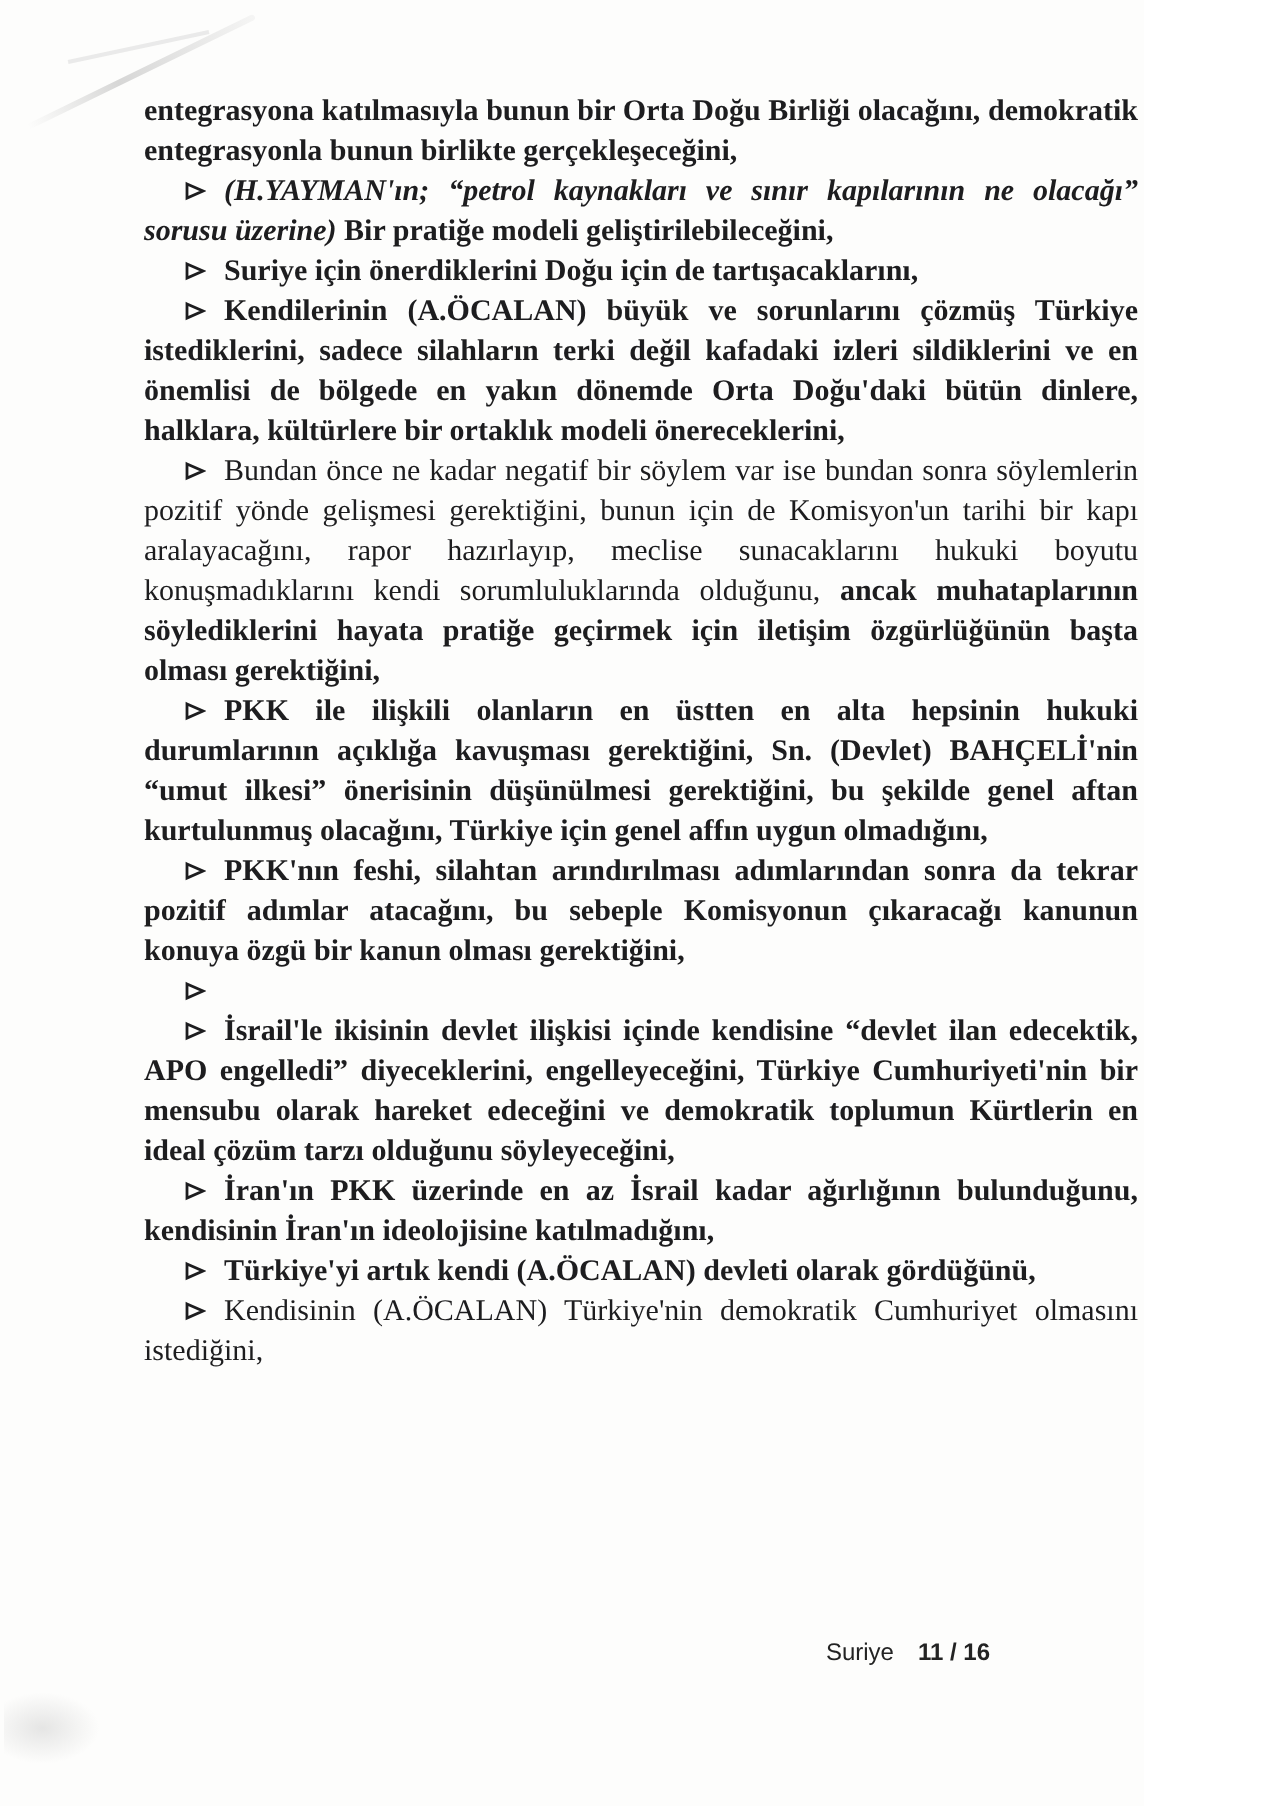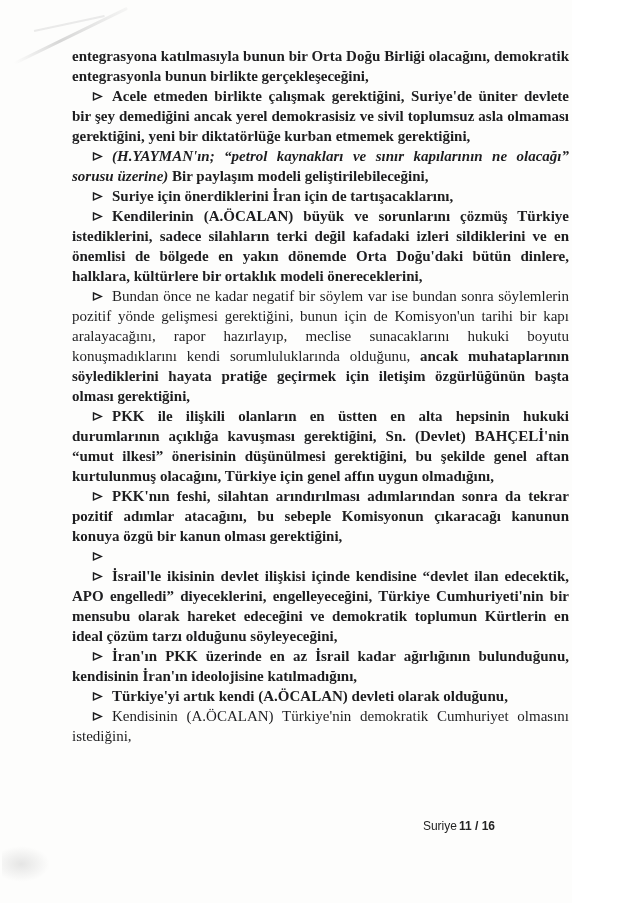--- a/index.html
+++ b/index.html
@@ -48,41 +48,38 @@
   .seg.bold-italic { font-weight: 700; font-style: italic; }
   .seg.regular { font-weight: 400; }
   .bullet-icon { margin-right: 9px; vertical-align: -1px; }
   .footer {
     position: absolute; top: 819px; right: 77px;
     font-family: "Liberation Sans", sans-serif;
     font-size: 12px;
     color: #232323;
     white-space: nowrap;
   }
-  .footer .num { font-weight: 700; margin-left: 2px; }
+  .footer .num { font-weight: 700; margin-left: 12px; }
 </style>
 </head>
 <body>
 
 <div class="page">
   <div class="artifact-swoosh"></div>
   <div class="artifact-swoosh2"></div>
   <div class="artifact-smudge"></div>
 
   <div class="content">
       <p class="para"><span class="seg bold">entegrasyona katılmasıyla bunun bir Orta Doğu Birliği olacağını, demokratik entegrasyonla bunun birlikte gerçekleşeceğini,</span></p>
       <p class="para has-bullet"><svg width="11" height="11" viewBox="0 0 11 11" class="bullet-icon" aria-label="➢">
           <path d="M1.5 2 L9.5 5.5 L1.5 9 Z" fill="none" stroke="#1d1d1f" stroke-width="1.4"></path>
-        </svg><span class="seg bold">Acele etmeden birlikte çalışmak gerektiğini, Suriye'de üniter devlete bir şey demediğini ancak yerel demokrasisiz ve sivil toplumsuz asla olmaması gerektiğini, yeni bir diktatörlüğe kurban etmemek gerektiğini,</span></p>
+        </svg><span class="seg bold-italic">(H.YAYMAN'ın; “petrol kaynakları ve sınır kapılarının ne olacağı” sorusu üzerine)</span><span class="seg bold"> Bir pratiğe modeli geliştirilebileceğini,</span></p>
       <p class="para has-bullet"><svg width="11" height="11" viewBox="0 0 11 11" class="bullet-icon" aria-label="➢">
           <path d="M1.5 2 L9.5 5.5 L1.5 9 Z" fill="none" stroke="#1d1d1f" stroke-width="1.4"></path>
-        </svg><span class="seg bold-italic">(H.YAYMAN'ın; “petrol kaynakları ve sınır kapılarının ne olacağı” sorusu üzerine)</span><span class="seg bold"> Bir paylaşım modeli geliştirilebileceğini,</span></p>
-      <p class="para has-bullet"><svg width="11" height="11" viewBox="0 0 11 11" class="bullet-icon" aria-label="➢">
-          <path d="M1.5 2 L9.5 5.5 L1.5 9 Z" fill="none" stroke="#1d1d1f" stroke-width="1.4"></path>
-        </svg><span class="seg bold">Suriye için önerdiklerini İran için de tartışacaklarını,</span></p>
+        </svg><span class="seg bold">Suriye için önerdiklerini Doğu için de tartışacaklarını,</span></p>
       <p class="para has-bullet"><svg width="11" height="11" viewBox="0 0 11 11" class="bullet-icon" aria-label="➢">
           <path d="M1.5 2 L9.5 5.5 L1.5 9 Z" fill="none" stroke="#1d1d1f" stroke-width="1.4"></path>
         </svg><span class="seg bold">Kendilerinin (A.ÖCALAN) büyük ve sorunlarını çözmüş Türkiye istediklerini, sadece silahların terki değil kafadaki izleri sildiklerini ve en önemlisi de bölgede en yakın dönemde Orta Doğu'daki bütün dinlere, halklara, kültürlere bir ortaklık modeli önereceklerini,</span></p>
       <p class="para has-bullet"><svg width="11" height="11" viewBox="0 0 11 11" class="bullet-icon" aria-label="➢">
           <path d="M1.5 2 L9.5 5.5 L1.5 9 Z" fill="none" stroke="#1d1d1f" stroke-width="1.4"></path>
         </svg><span class="seg regular">Bundan önce ne kadar negatif bir söylem var ise bundan sonra söylemlerin pozitif yönde gelişmesi gerektiğini, bunun için de Komisyon'un tarihi bir kapı aralayacağını, rapor hazırlayıp, meclise sunacaklarını hukuki boyutu konuşmadıklarını kendi sorumluluklarında olduğunu, </span><span class="seg bold">ancak muhataplarının söylediklerini hayata pratiğe geçirmek için iletişim özgürlüğünün başta olması gerektiğini,</span></p>
       <p class="para has-bullet"><svg width="11" height="11" viewBox="0 0 11 11" class="bullet-icon" aria-label="➢">
           <path d="M1.5 2 L9.5 5.5 L1.5 9 Z" fill="none" stroke="#1d1d1f" stroke-width="1.4"></path>
         </svg><span class="seg bold">PKK ile ilişkili olanların en üstten en alta hepsinin hukuki durumlarının açıklığa kavuşması gerektiğini, Sn. (Devlet) BAHÇELİ'nin “umut ilkesi” önerisinin düşünülmesi gerektiğini, bu şekilde genel aftan kurtulunmuş olacağını, Türkiye için genel affın uygun olmadığını,</span></p>
       <p class="para has-bullet"><svg width="11" height="11" viewBox="0 0 11 11" class="bullet-icon" aria-label="➢">
@@ -92,21 +89,21 @@
           <path d="M1.5 2 L9.5 5.5 L1.5 9 Z" fill="none" stroke="#1d1d1f" stroke-width="1.4"></path>
         </svg></p>
       <p class="para has-bullet"><svg width="11" height="11" viewBox="0 0 11 11" class="bullet-icon" aria-label="➢">
           <path d="M1.5 2 L9.5 5.5 L1.5 9 Z" fill="none" stroke="#1d1d1f" stroke-width="1.4"></path>
         </svg><span class="seg bold">İsrail'le ikisinin devlet ilişkisi içinde kendisine “devlet ilan edecektik, APO engelledi” diyeceklerini, engelleyeceğini, Türkiye Cumhuriyeti'nin bir mensubu olarak hareket edeceğini ve demokratik toplumun Kürtlerin en ideal çözüm tarzı olduğunu söyleyeceğini,</span></p>
       <p class="para has-bullet"><svg width="11" height="11" viewBox="0 0 11 11" class="bullet-icon" aria-label="➢">
           <path d="M1.5 2 L9.5 5.5 L1.5 9 Z" fill="none" stroke="#1d1d1f" stroke-width="1.4"></path>
         </svg><span class="seg bold">İran'ın PKK üzerinde en az İsrail kadar ağırlığının bulunduğunu, kendisinin İran'ın ideolojisine katılmadığını,</span></p>
       <p class="para has-bullet"><svg width="11" height="11" viewBox="0 0 11 11" class="bullet-icon" aria-label="➢">
           <path d="M1.5 2 L9.5 5.5 L1.5 9 Z" fill="none" stroke="#1d1d1f" stroke-width="1.4"></path>
-        </svg><span class="seg bold">Türkiye'yi artık kendi (A.ÖCALAN) devleti olarak olduğunu,</span></p>
+        </svg><span class="seg bold">Türkiye'yi artık kendi (A.ÖCALAN) devleti olarak gördüğünü,</span></p>
       <p class="para has-bullet"><svg width="11" height="11" viewBox="0 0 11 11" class="bullet-icon" aria-label="➢">
           <path d="M1.5 2 L9.5 5.5 L1.5 9 Z" fill="none" stroke="#1d1d1f" stroke-width="1.4"></path>
         </svg><span class="seg regular">Kendisinin (A.ÖCALAN) Türkiye'nin demokratik Cumhuriyet olmasını istediğini,</span></p>
     </div>
 
   <div class="footer">
     <span>Suriye</span><span class="num">11 / 16</span>
   </div>
 </div>
 

